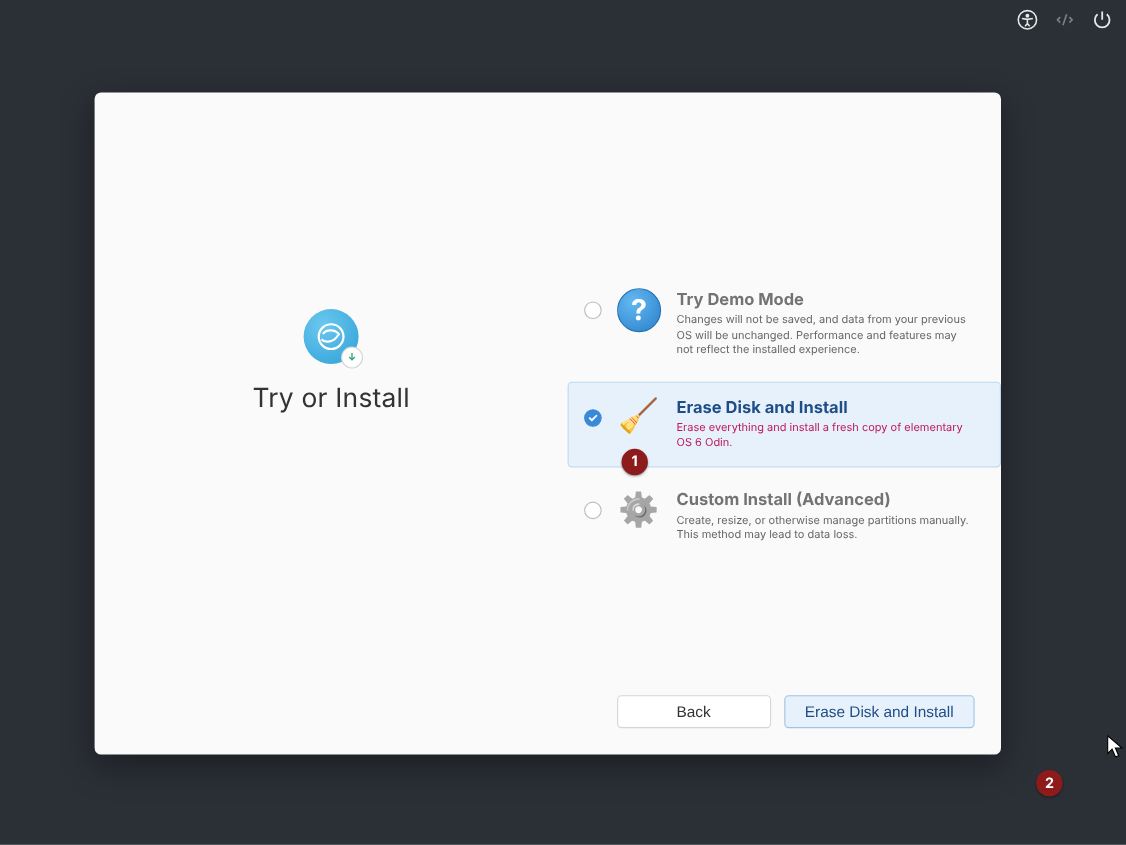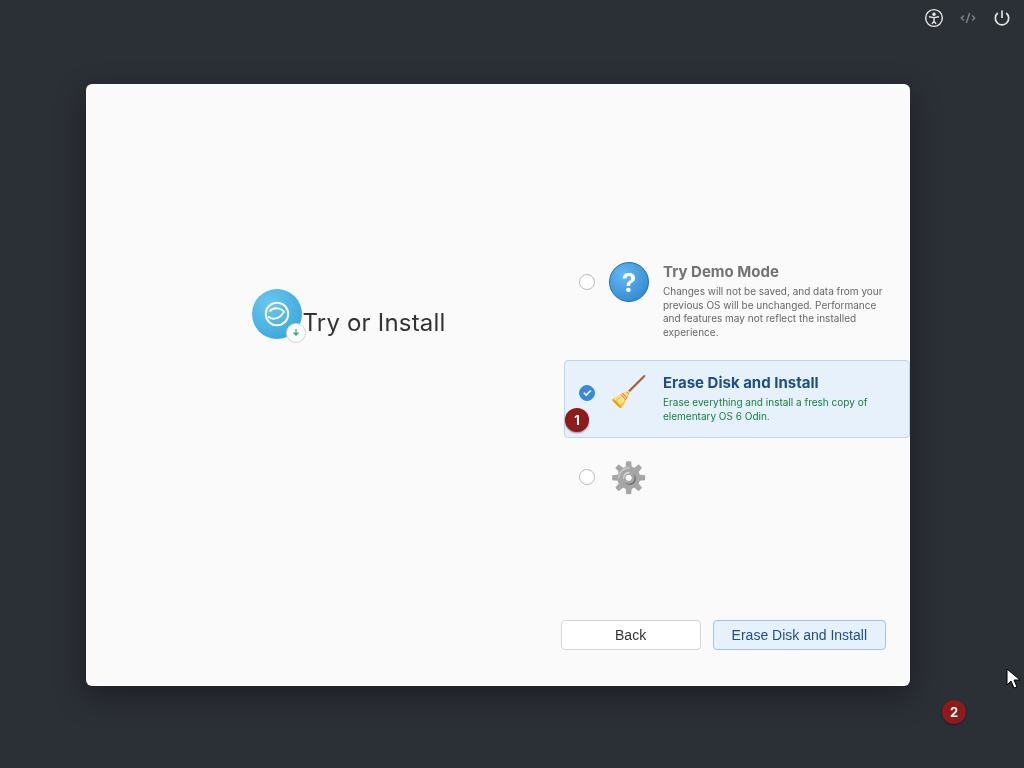--- a/index.html
+++ b/index.html
@@ -35,25 +35,24 @@
   }
 
   .card-body {
     flex: 1;
     display: flex;
   }
 
   .left-pane {
     width: 430px;
     display: flex;
-    flex-direction: row;
+    flex-direction: column;
     align-items: center;
     justify-content: center;
     padding-bottom: 60px;
-    margin-left: 48px;
   }
   .logo-wrap { position: relative; width: 50px; height: 50px; margin-bottom: 16px; }
   .logo-circle {
     width: 50px; height: 50px; border-radius: 50%;
     background: radial-gradient(circle at 35% 30%, #6ac8ef, #2f9fd6);
     display:flex; align-items:center; justify-content:center;
     color:#fff;
   }
   .logo-badge {
     position: absolute; right: -4px; bottom: -4px;
@@ -96,37 +95,37 @@
   .option.selected .radio::after {
     content: "✓";
     position:absolute; inset:0;
     color:#fff; font-size:11px; line-height:14px; text-align:center; font-weight:700;
   }
   .opt-icon { width: 40px; height: 40px; flex: 0 0 40px; display:flex; align-items:center; justify-content:center; }
   .opt-text { flex:1; }
   .opt-title { font-size: 15px; font-weight: 700; color: #737373; margin-bottom: 4px; }
   .option.selected .opt-title { color: #1f4e87; }
   .opt-desc { font-size: 10px; color: #666; line-height: 1.35; padding-right: 8px; }
-  .option.selected .opt-desc { color: #15803d; }
+  .option.selected .opt-desc { color: #be185d; }
 
   
   .ico-help {
     width:40px; height:40px; border-radius:50%;
     background: radial-gradient(circle at 35% 30%, #63b9f2, #2a7fc9);
     border: 1px solid #1f6fb3;
     color:#fff; font-size:26px; font-weight:700;
     display:flex; align-items:center; justify-content:center;
   }
   .ico-broom { font-size: 30px; line-height:1; transform: translateY(-2px); }
   .ico-gears { font-size: 30px; color:#8a8f93; filter:grayscale(1); }
 
   
   .card-footer {
     display:flex; justify-content:flex-end; gap:12px;
-    padding: 0 24px 36px 0;
+    padding: 0 24px 24px 0;
   }
   .btn {
     min-width: 140px;
     padding: 6px 18px;
     font-size: 14px;
     border-radius: 4px;
     border: 1px solid #d2d6da;
     background: #fff;
     color: #333;
     cursor: pointer;
@@ -218,20 +217,24 @@
         <span class="opt-icon ico-broom">🧹</span>
         <span class="opt-text">
           <div class="opt-title">Erase Disk and Install</div>
           <div class="opt-desc">Erase everything and install a fresh copy of elementary OS 6 Odin.</div>
         </span>
       </div>
 
       <div class="option">
         <span class="radio"></span>
         <span class="opt-icon ico-gears">⚙️</span>
+        <span class="opt-text">
+          <div class="opt-title">Custom Install (Advanced)</div>
+          <div class="opt-desc">Create, resize, or otherwise manage partitions manually. This method may lead to data loss.</div>
+        </span>
       </div>
 
     </div>
   </div>
 
   <div class="card-footer">
     <button class="btn">Back</button>
     <button class="btn primary">Erase Disk and Install</button>
   </div>
 </div>

